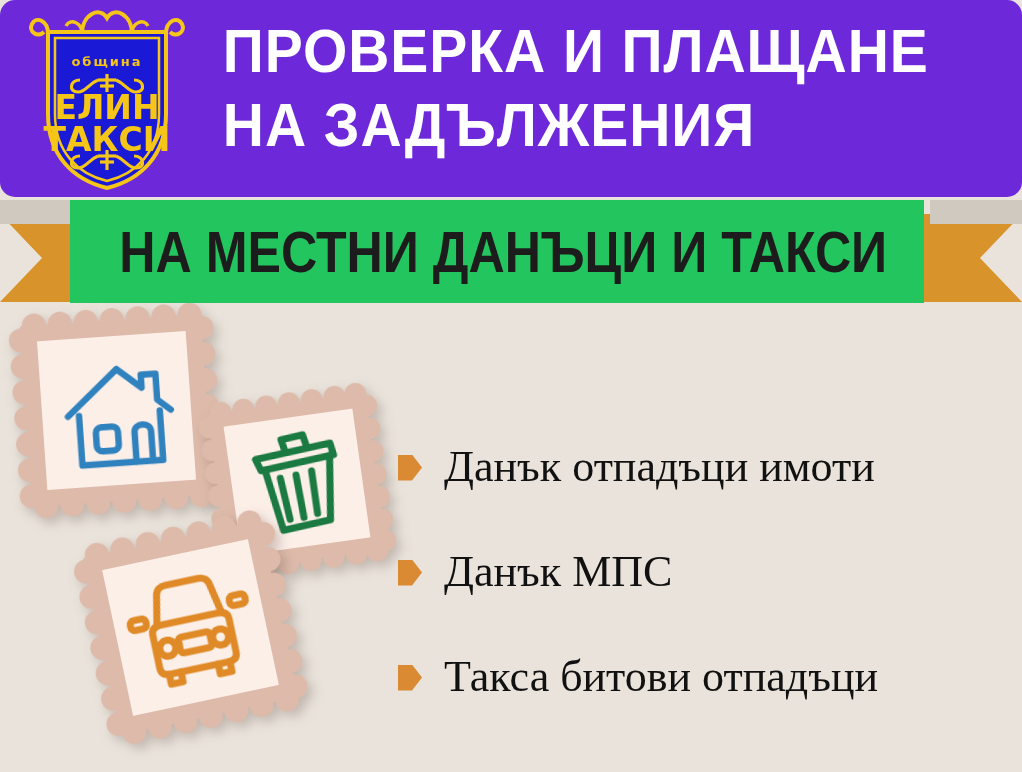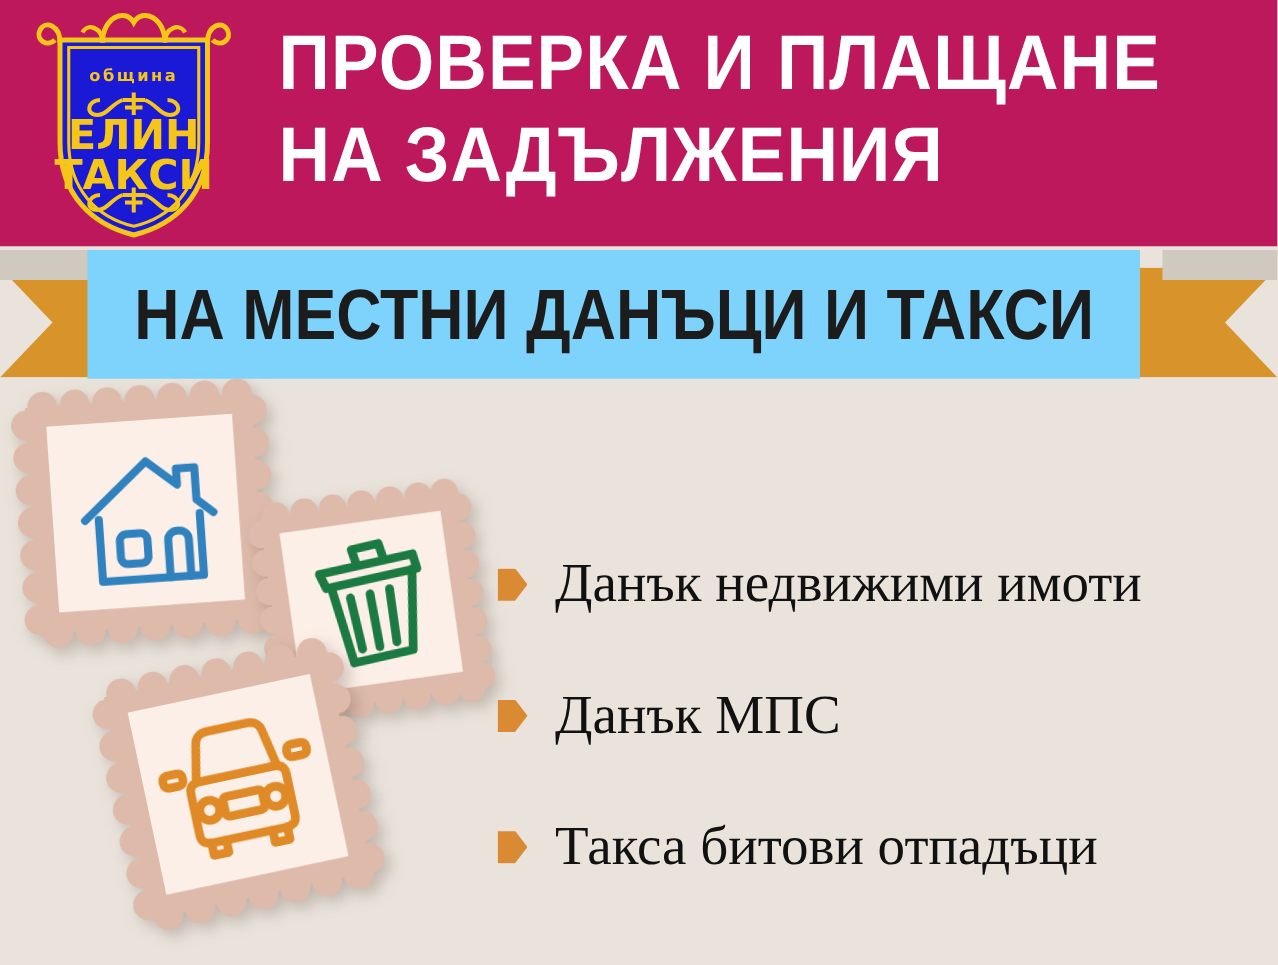--- a/index.html
+++ b/index.html
@@ -7,22 +7,23 @@
     width:1022px;height:772px;overflow:hidden;
     background:#e9e3db;
     font-family:"Liberation Sans",sans-serif;
     position:relative;
   }
   #stage{position:absolute;left:0;top:0;width:1022px;height:772px;overflow:hidden;}
 
   
   .header{
     position:absolute;left:0;top:0;width:1022px;height:197px;
-    background:#be185d;
+    background:#6d28d9;
     z-index:5;
+    border-radius:15px;
   }
   .logo-wrap{
     position:absolute;left:22px;top:4px;width:170px;height:190px;
   }
   .logo-wrap svg{display:block;width:170px;height:190px;}
   .logo-text-obsht{
     position:absolute;left:0;top:50px;width:170px;text-align:center;
     color:#f5c518;font-size:13px;letter-spacing:2px;font-weight:700;
     font-family:"DejaVu Sans",sans-serif;
   }
@@ -68,22 +69,22 @@
     position:absolute;left:0;top:0;width:92px;height:24px;
     background:#cfc9bf;
     clip-path:polygon(0 0,92px 0,92px 24px,0 24px);
   }
   .ribbon-fold-r{
     position:absolute;right:0;top:0;width:92px;height:24px;
     background:#cfc9bf;
   }
   .ribbon-main{
     position:absolute;left:70px;top:0px;width:842px;height:103px;
-    background:#7dd3fc;
-    display:flex;align-items:center;justify-content:center;
+    background:#22c55e;
+    display:flex;align-items:center;justify-content:center;padding-left:12px;
   }
   .ribbon-text{
     color:#1c1c1c;
     font-family:"Liberation Sans",sans-serif;
     font-weight:700;
     font-size:57px;
     letter-spacing:0px;
     transform:scaleX(0.88);
     white-space:nowrap;
   }
@@ -328,21 +329,21 @@
           <rect x="-4" y="34" width="16" height="10" rx="4"></rect>
           <rect x="98" y="30" width="16" height="10" rx="4"></rect>
         </g>
       </svg>
     </div>
   </div>
 
   <div class="bullets">
     <div class="bullet-row">
       <div class="bullet-mark"></div>
-      <div class="bullet-label">Данък недвижими имоти</div>
+      <div class="bullet-label">Данък отпадъци имоти</div>
     </div>
     <div class="bullet-row">
       <div class="bullet-mark"></div>
       <div class="bullet-label">Данък МПС</div>
     </div>
     <div class="bullet-row">
       <div class="bullet-mark"></div>
       <div class="bullet-label">Такса битови отпадъци</div>
     </div>
   </div>

